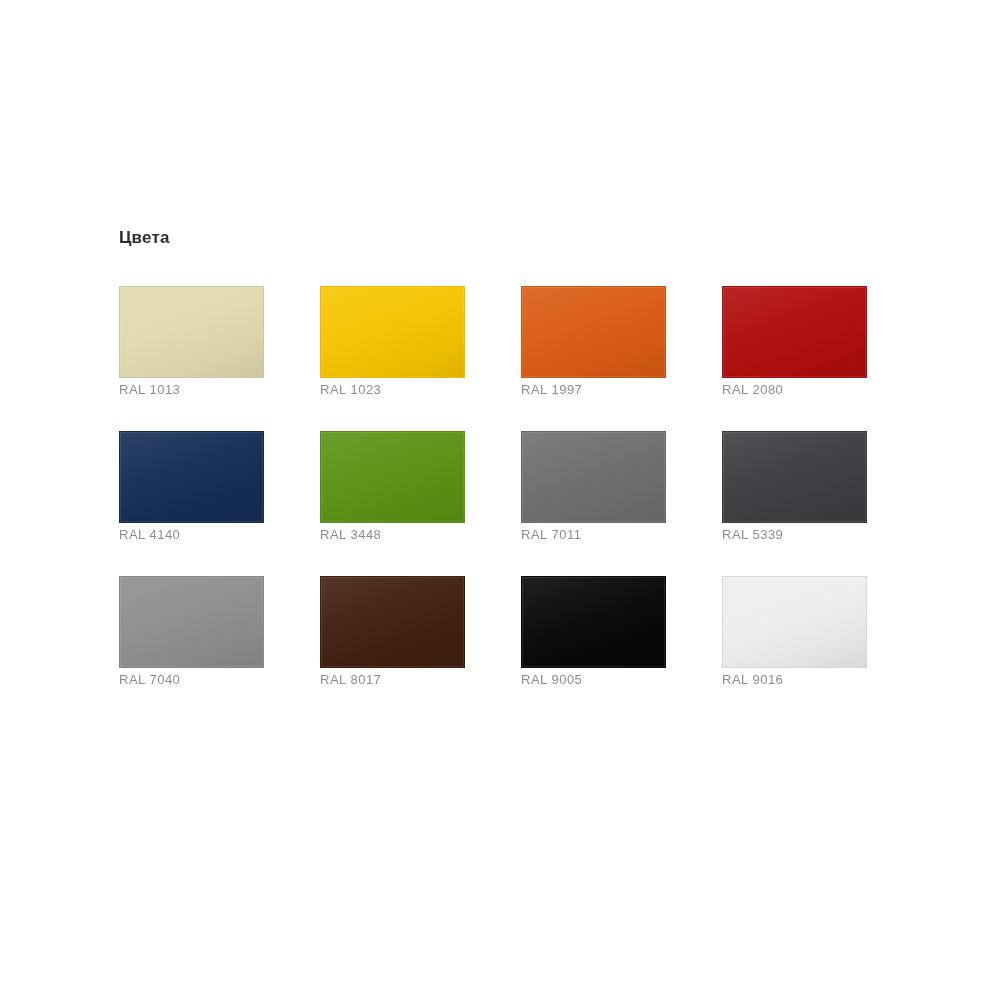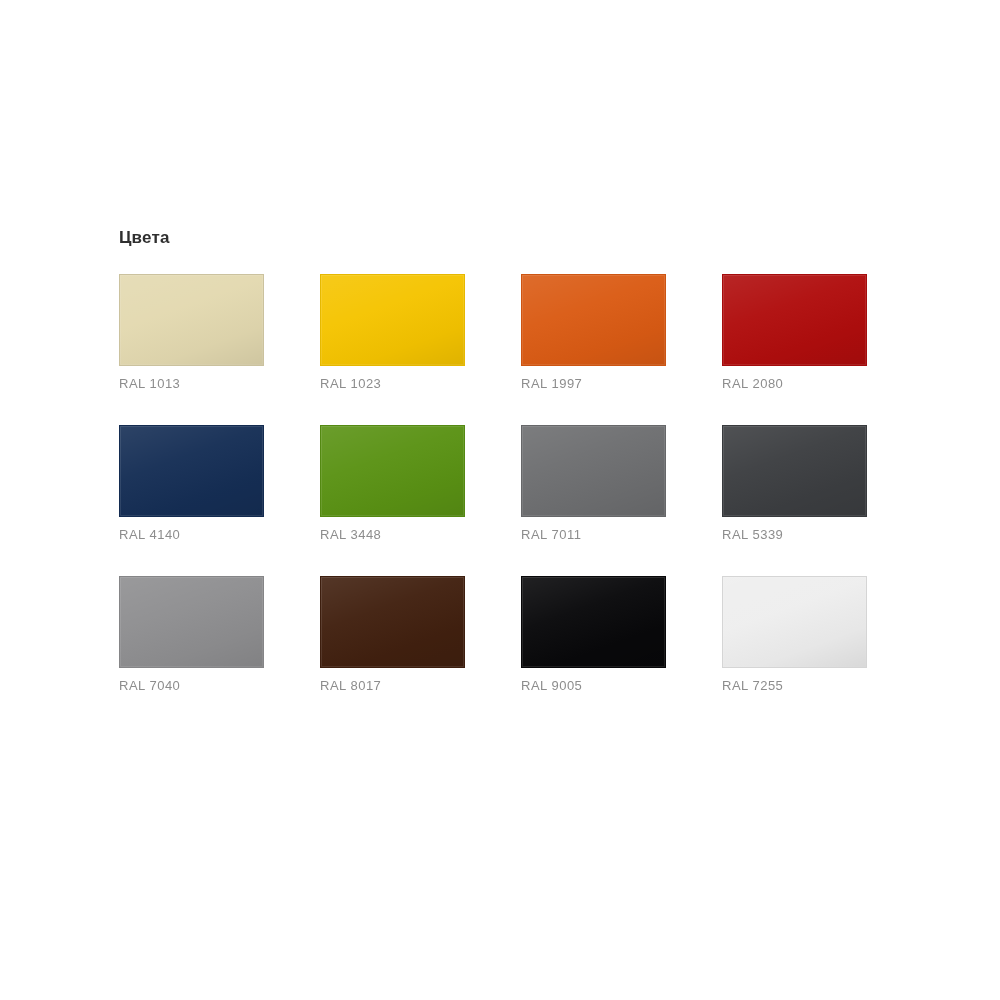--- a/index.html
+++ b/index.html
@@ -27,21 +27,21 @@
     left: 119px;
     top: 228px;
     width: 760px;
   }
 
   .panel-title {
     font-size: 17px;
     font-weight: bold;
     color: #2f2f2f;
     letter-spacing: 0.2px;
-    margin: 0 0 26px 0;
+    margin: 0 0 38px 0;
     line-height: 20px;
   }
 
   .swatch-grid {
     display: grid;
     grid-template-columns: repeat(4, 145px);
     column-gap: 56px;
     row-gap: 0;
   }
 
@@ -73,21 +73,21 @@
                 rgba(0,0,0,0.03) 72%,
                 rgba(0,0,0,0.09) 100%);
     pointer-events: none;
   }
 
   .swatch-chip.light-chip {
     border: 1px solid rgba(0, 0, 0, 0.10);
   }
 
   .swatch-label {
-    margin-top: 10px;
+    margin-top: 4px;
     font-size: 13px;
     color: #8d8d8d;
     letter-spacing: 0.5px;
     line-height: 16px;
     white-space: nowrap;
   }
 </style>
 </head>
 <body>
 
@@ -148,18 +148,18 @@
         <div class="swatch-label">RAL 8017</div>
       </div>
 
       <div class="swatch-cell">
         <span class="swatch-chip" style="background-color: rgb(8, 8, 10);"></span>
         <div class="swatch-label">RAL 9005</div>
       </div>
 
       <div class="swatch-cell">
         <span class="swatch-chip light-chip" style="background-color: rgb(238, 238, 238);"></span>
-        <div class="swatch-label">RAL 7255</div>
+        <div class="swatch-label">RAL 9016</div>
       </div>
 
     </div>
   </section>
 </div>
 
 </body></html>

